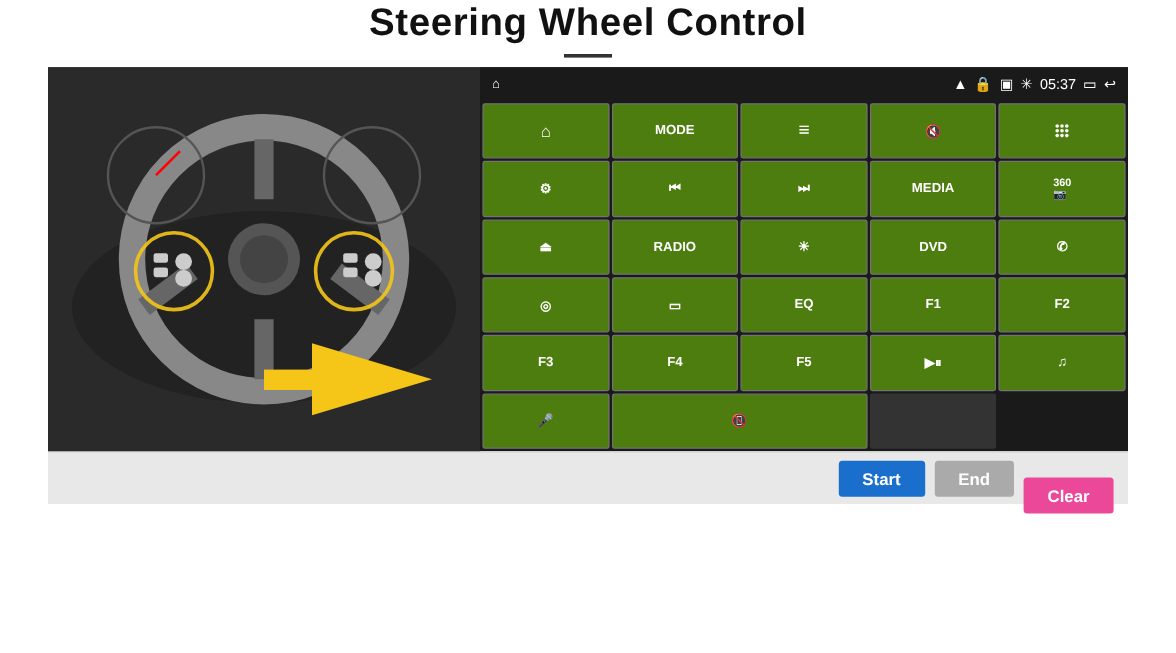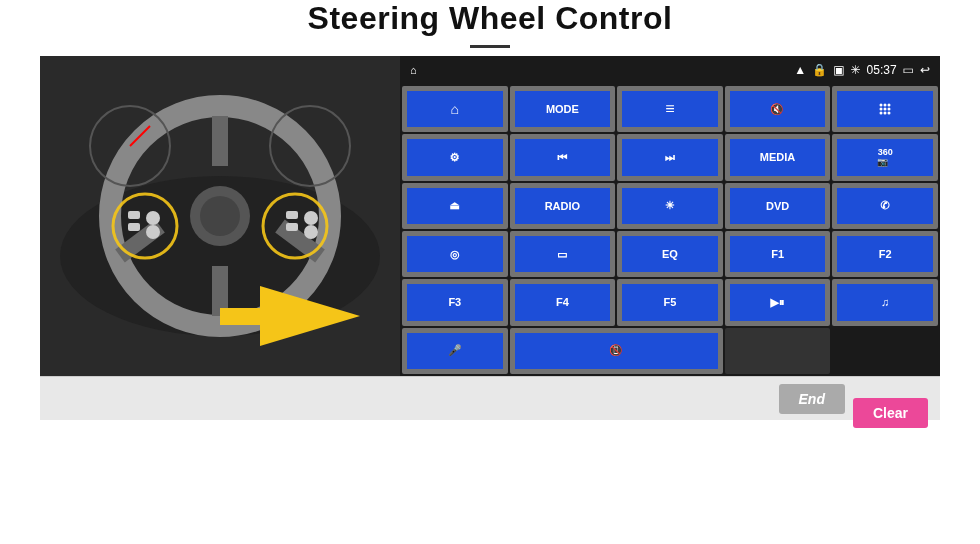--- a/index.html
+++ b/index.html
@@ -110,29 +110,29 @@
       display: grid;
       grid-template-columns: repeat(5, 1fr);
       grid-template-rows: repeat(6, 1fr);
       flex: 1;
       gap: 2px;
       padding: 2px;
       background: #1a1a1a;
     }
 
     .ctrl-btn {
-      background: #1d4ed8;
+      background: #4d7c0f;
       color: #fff;
       display: flex;
       align-items: center;
       justify-content: center;
       font-size: 11px;
       font-weight: bold;
       cursor: pointer;
-      border: 5px solid #737373;
+      border: 1px solid #737373;
       border-radius: 2px;
       user-select: none;
       transition: background 0.1s;
     }
 
     .ctrl-btn svg {
       width: 16px;
       height: 16px;
       fill: #fff;
     }
@@ -160,21 +160,20 @@
     }
 
     .btn-start {
       background: #1a6fcc;
       color: #fff;
     }
 
     .btn-end {
       background: #aaa;
       color: #fff;
-      font-style: italic;
     }
 
     .btn-clear {
       background: #ec4899;
       color: #fff;
       margin-top: 28px;
     }
 
     
     .icon-house::before { content: '⌂'; font-size: 14px; }
@@ -299,16 +298,17 @@
         <div class="ctrl-btn">♫</div>
         <div class="ctrl-btn">🎤</div>
         <div class="ctrl-btn" style="grid-column: span 2;">📵</div>
 
         <div class="ctrl-btn" style="background:#333; border:none;"></div>
       </div>
     </div>
   </div>
 
   <div class="action-bar" style="width:100%; display:flex; align-items:center; justify-content:flex-end; gap:8px; background:#e8e8e8; padding: 6px 12px; border-top:1px solid #ccc;">
+    <button class="action-btn btn-start">Start</button>
     <button class="action-btn btn-end">End</button>
     <button class="action-btn btn-clear">Clear</button>
   </div>
 </div>
 
 </body></html>

